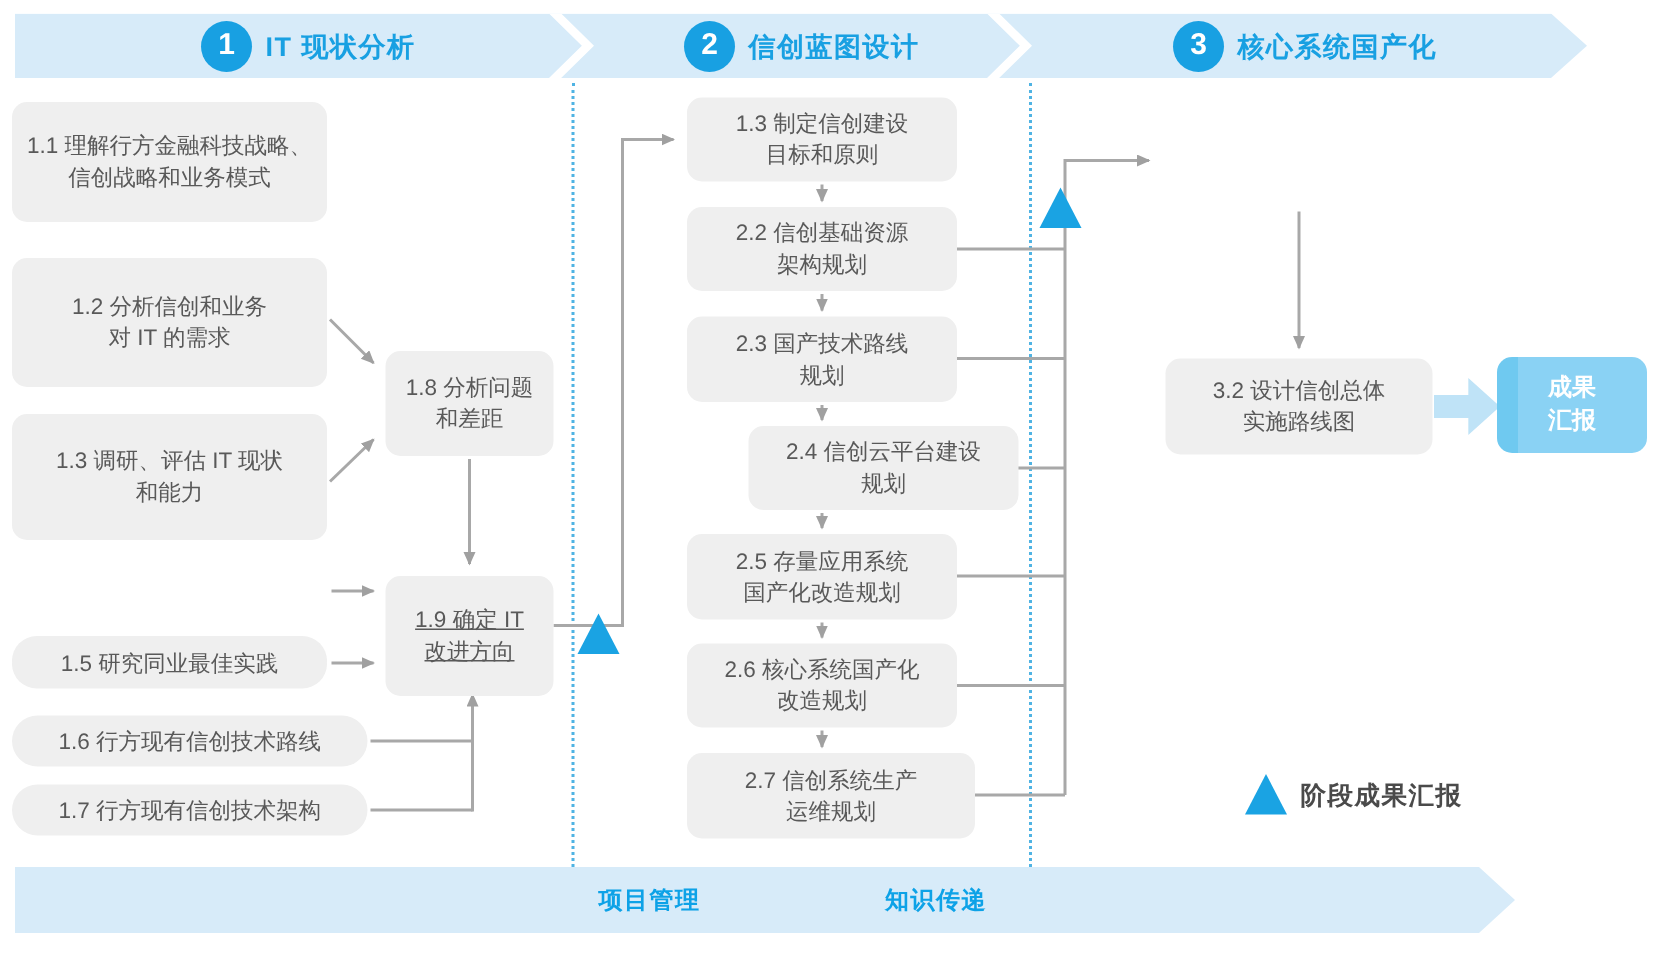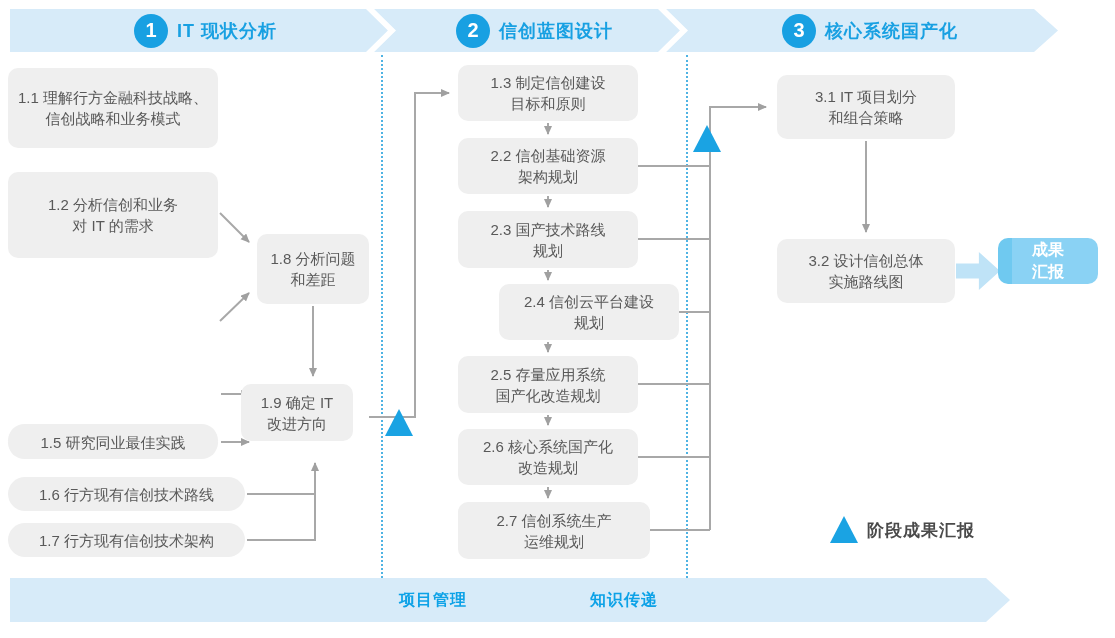--- a/index.html
+++ b/index.html
@@ -22,21 +22,21 @@
   
   .box{position:absolute;background:#efefef;border-radius:10px;color:#595959;
        font-size:15px;line-height:21px;display:flex;align-items:center;justify-content:center;
        text-align:center;white-space:pre-line;z-index:3;}
   .pill{border-radius:18px;}
 
   
   #connectors{position:absolute;left:0;top:0;z-index:2;}
 
   
-  .result-box{position:absolute;left:998px;top:238px;width:100px;height:46px;border-radius:10px;
+  .result-box{position:absolute;left:998px;top:238px;width:100px;height:64px;border-radius:10px;
               background:linear-gradient(90deg,#6fc9f0 0 14px,#8ad2f4 14px);color:#ffffff;
               font-weight:bold;font-size:16px;line-height:22px;display:flex;align-items:center;
               justify-content:center;text-align:center;white-space:pre-line;z-index:3;}
   .fat-arrow{position:absolute;left:956px;top:252px;width:44px;height:38px;background:#bfe3f7;z-index:2;
              clip-path:polygon(0 30%, 52% 30%, 52% 0, 100% 50%, 52% 100%, 52% 70%, 0 70%);}
 
   
   .legend-label{position:absolute;left:867px;top:519px;color:#4a4a4a;font-weight:bold;
                 font-size:17px;letter-spacing:1px;z-index:3;}
   .bottom-label{position:absolute;top:578px;height:44px;display:flex;align-items:center;
@@ -102,46 +102,46 @@
       <polygon points="399,409 413,436 385,436"></polygon>
       <polygon points="707,125 721,152 693,152"></polygon>
       <polygon points="844,516 858,543 830,543"></polygon>
     </g>
   </svg>
 
   <div class="box" style="left:8px;top:68px;width:210px;height:80px;">1.1 理解行方金融科技战略、
 信创战略和业务模式</div>
   <div class="box" style="left:8px;top:172px;width:210px;height:86px;">1.2 分析信创和业务
 对 IT 的需求</div>
+  <div class="box" style="left:8px;top:276px;width:210px;height:84px;">1.3 调研、评估 IT 现状
+和能力</div>
   <div class="box pill" style="left:8px;top:378px;width:210px;height:33px;margin-top:46px;">1.4 分析产业侧情况</div>
   <div class="box pill" style="left:8px;top:426px;width:210px;height:33px;">1.5 研究同业最佳实践</div>
   <div class="box pill" style="left:8px;top:477px;width:237px;height:34px;">1.6 行方现有信创技术路线</div>
   <div class="box pill" style="left:8px;top:523px;width:237px;height:34px;">1.7 行方现有信创技术架构</div>
   <div class="box" style="left:257px;top:234px;width:112px;height:70px;">1.8 分析问题
 和差距</div>
-  <div class="box" style="left:241px;top:384px;width:112px;height:57px;">1.9 确定 IT
+  <div class="box" style="left:257px;top:384px;width:112px;height:80px;text-decoration:underline;">1.9 确定 IT
 改进方向</div>
 
   <div class="box" style="left:458px;top:65px;width:180px;height:56px;">1.3 制定信创建设
 目标和原则</div>
   <div class="box" style="left:458px;top:138px;width:180px;height:56px;">2.2 信创基础资源
 架构规划</div>
   <div class="box" style="left:458px;top:211px;width:180px;height:57px;">2.3 国产技术路线
 规划</div>
   <div class="box" style="left:458px;top:284px;width:180px;height:56px;margin-left:41px;">2.4 信创云平台建设
 规划</div>
   <div class="box" style="left:458px;top:356px;width:180px;height:57px;">2.5 存量应用系统
 国产化改造规划</div>
   <div class="box" style="left:458px;top:429px;width:180px;height:56px;">2.6 核心系统国产化
 改造规划</div>
   <div class="box" style="left:458px;top:502px;width:192px;height:57px;">2.7 信创系统生产
 运维规划</div>
 
-  <div class="box" style="left:777px;top:75px;width:178px;height:64px;">3.1 IT 项目划分
-和组合策略</div>
   <div class="box" style="left:777px;top:239px;width:178px;height:64px;">3.2 设计信创总体
 实施路线图</div>
 
   <div class="fat-arrow"></div>
   <div class="result-box">成果
 汇报</div>
 
   <div class="legend-label">阶段成果汇报</div>
 
   <div class="band" style="left:10px;top:578px;width:1000px;height:44px;"></div>

